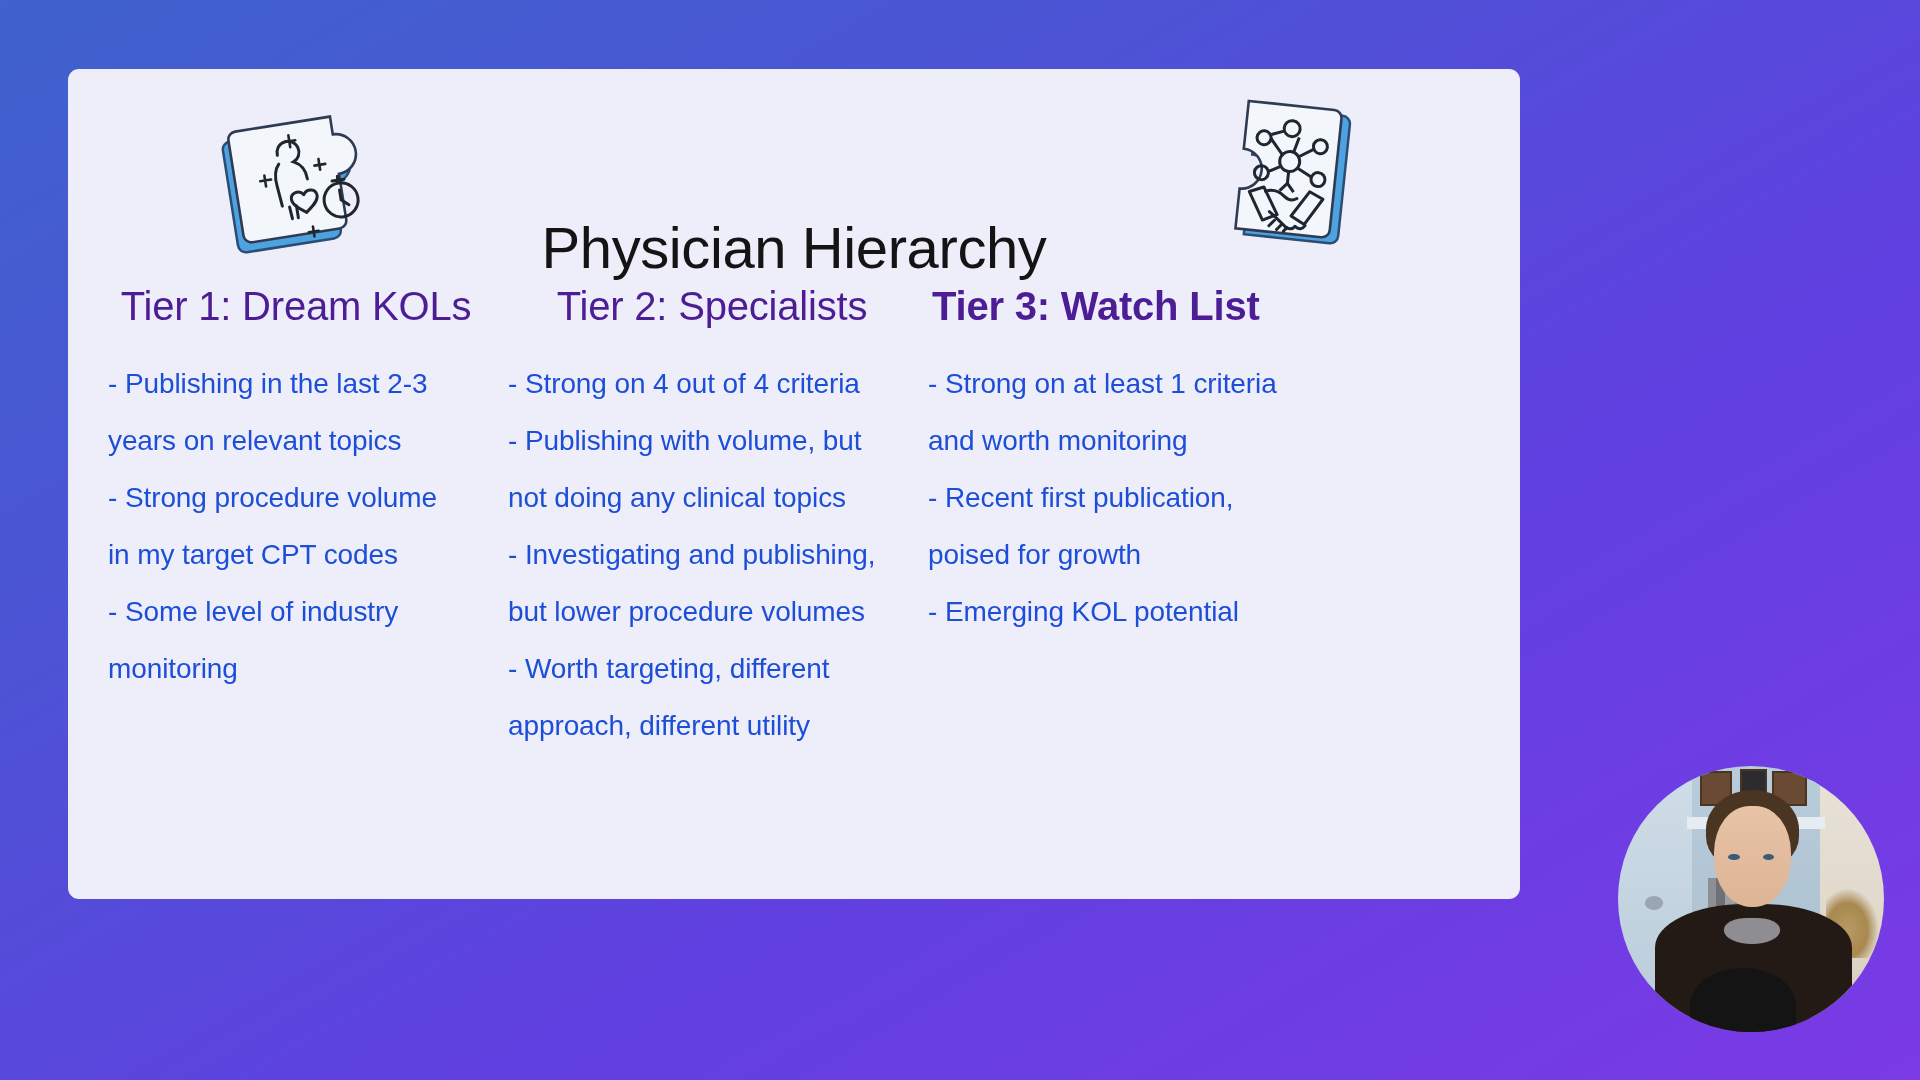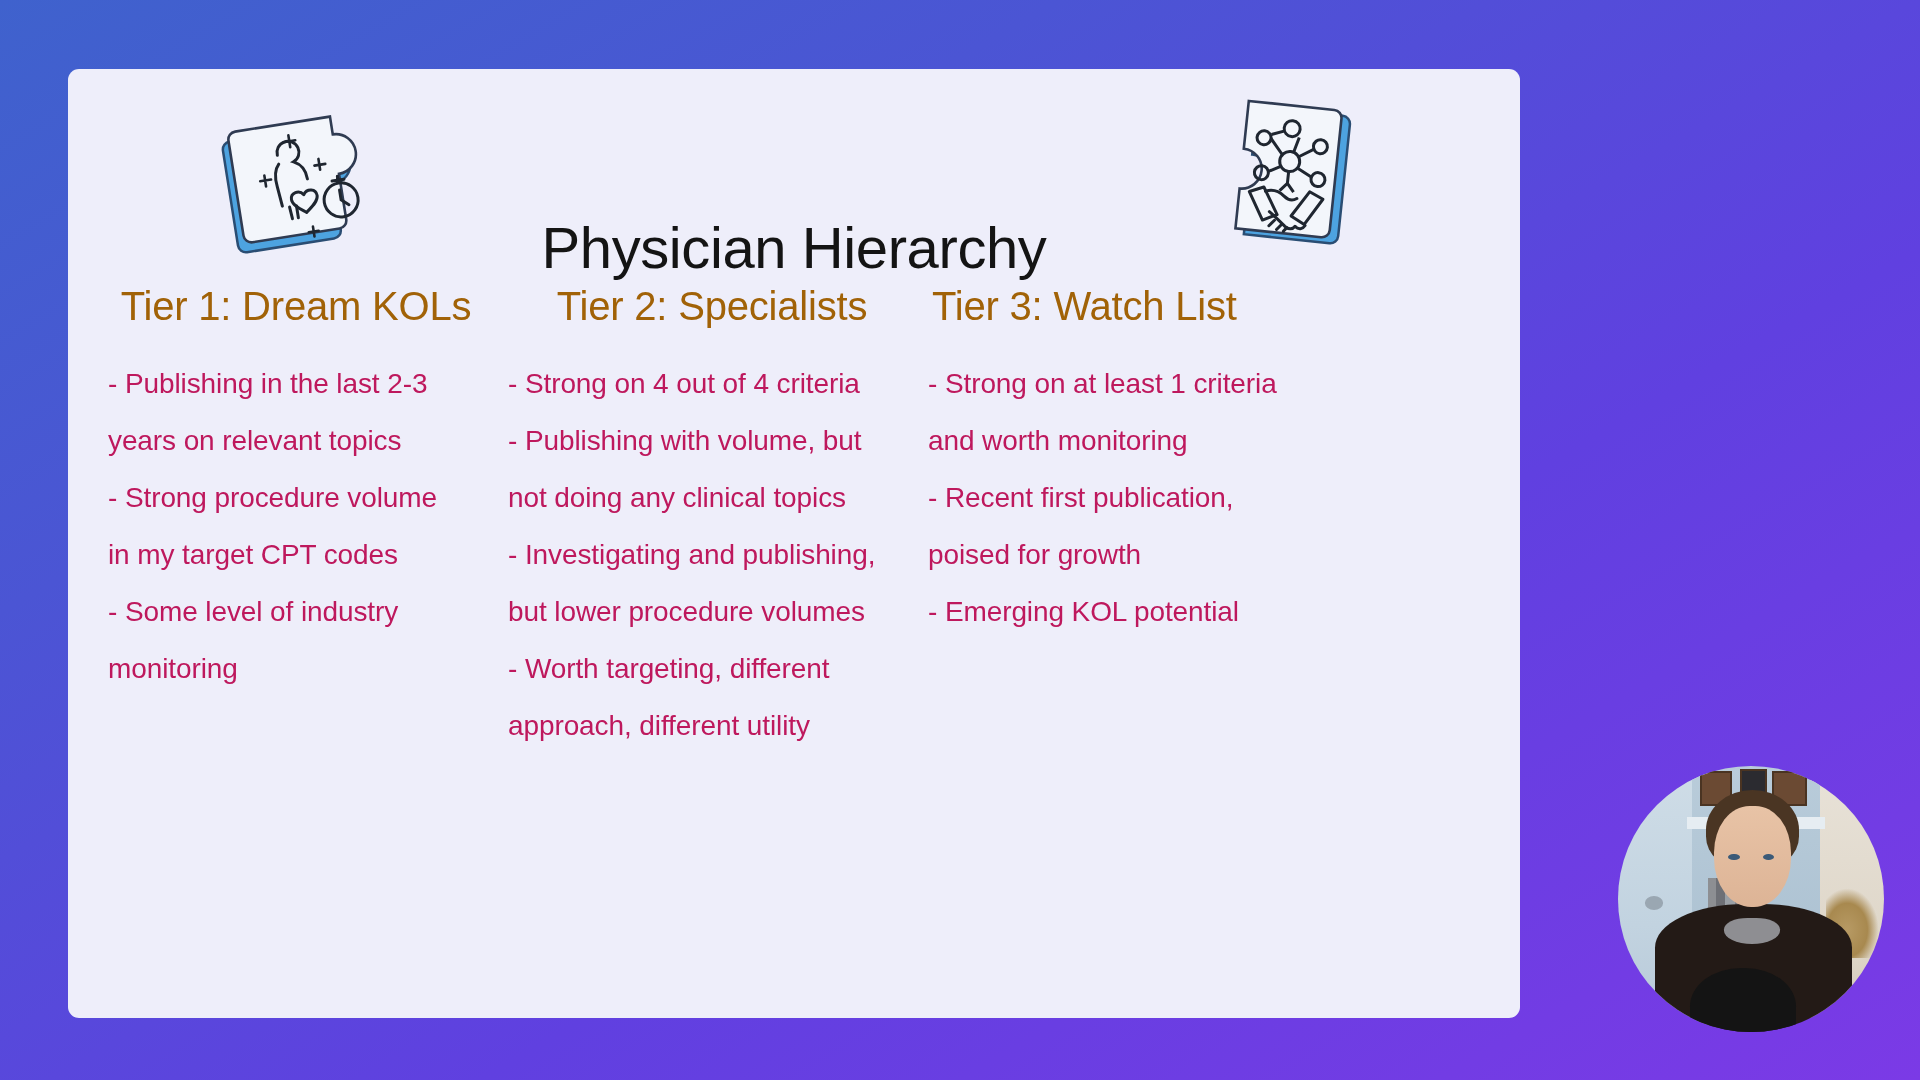--- a/index.html
+++ b/index.html
@@ -10,21 +10,21 @@
   }
   body {
     background: linear-gradient(150deg, #3f62cd 0%, #4b55d4 28%, #6040e0 62%, #7b3ae6 100%);
     position:relative;
   }
 
   
   #slide-card {
     position:absolute;
     left:68px; top:69px;
-    width:1452px; height:949px;
+    width:1452px; height:830px;
     background:#eeeefa;
     border-radius:11px;
   }
 
   
   #slide-header {
     position:relative;
     height:215px;
   }
   #slide-title {
@@ -54,34 +54,34 @@
     padding:0 22px 0 22px;
   }
   .tier-column { flex:1 1 0; padding:0 8px; }
   .tier-column.col-1 { flex:0 0 410px; padding-left:18px; }
   .tier-column.col-2 { flex:0 0 420px; }
   .tier-column.col-3 { flex:1 1 auto; }
 
   .tier-heading {
     font-size:40px;
     font-weight:400;
-    color:#a16207;
+    color:#4c1d95;
     letter-spacing:-0.2px;
     margin-bottom:26px;
     white-space:nowrap;
   }
   .col-1 .tier-heading { text-align:center; padding-right:8px; }
   .col-2 .tier-heading { text-align:center; padding-left:4px; }
-  .col-3 .tier-heading { text-align:left; padding-left:4px; }
+  .col-3 .tier-heading { text-align:left; padding-left:4px;font-weight:bold; }
 
   .tier-bullets { list-style:none; }
   .tier-bullet {
     font-size:28px;
     line-height:57px;
-    color:#be185d;
+    color:#1d4ed8;
     letter-spacing:-0.1px;
     white-space:pre-line;
   }
 
   
   #webcam-overlay {
     position:absolute;
     left:1618px; top:766px;
     width:266px; height:266px;
     border-radius:50%;

